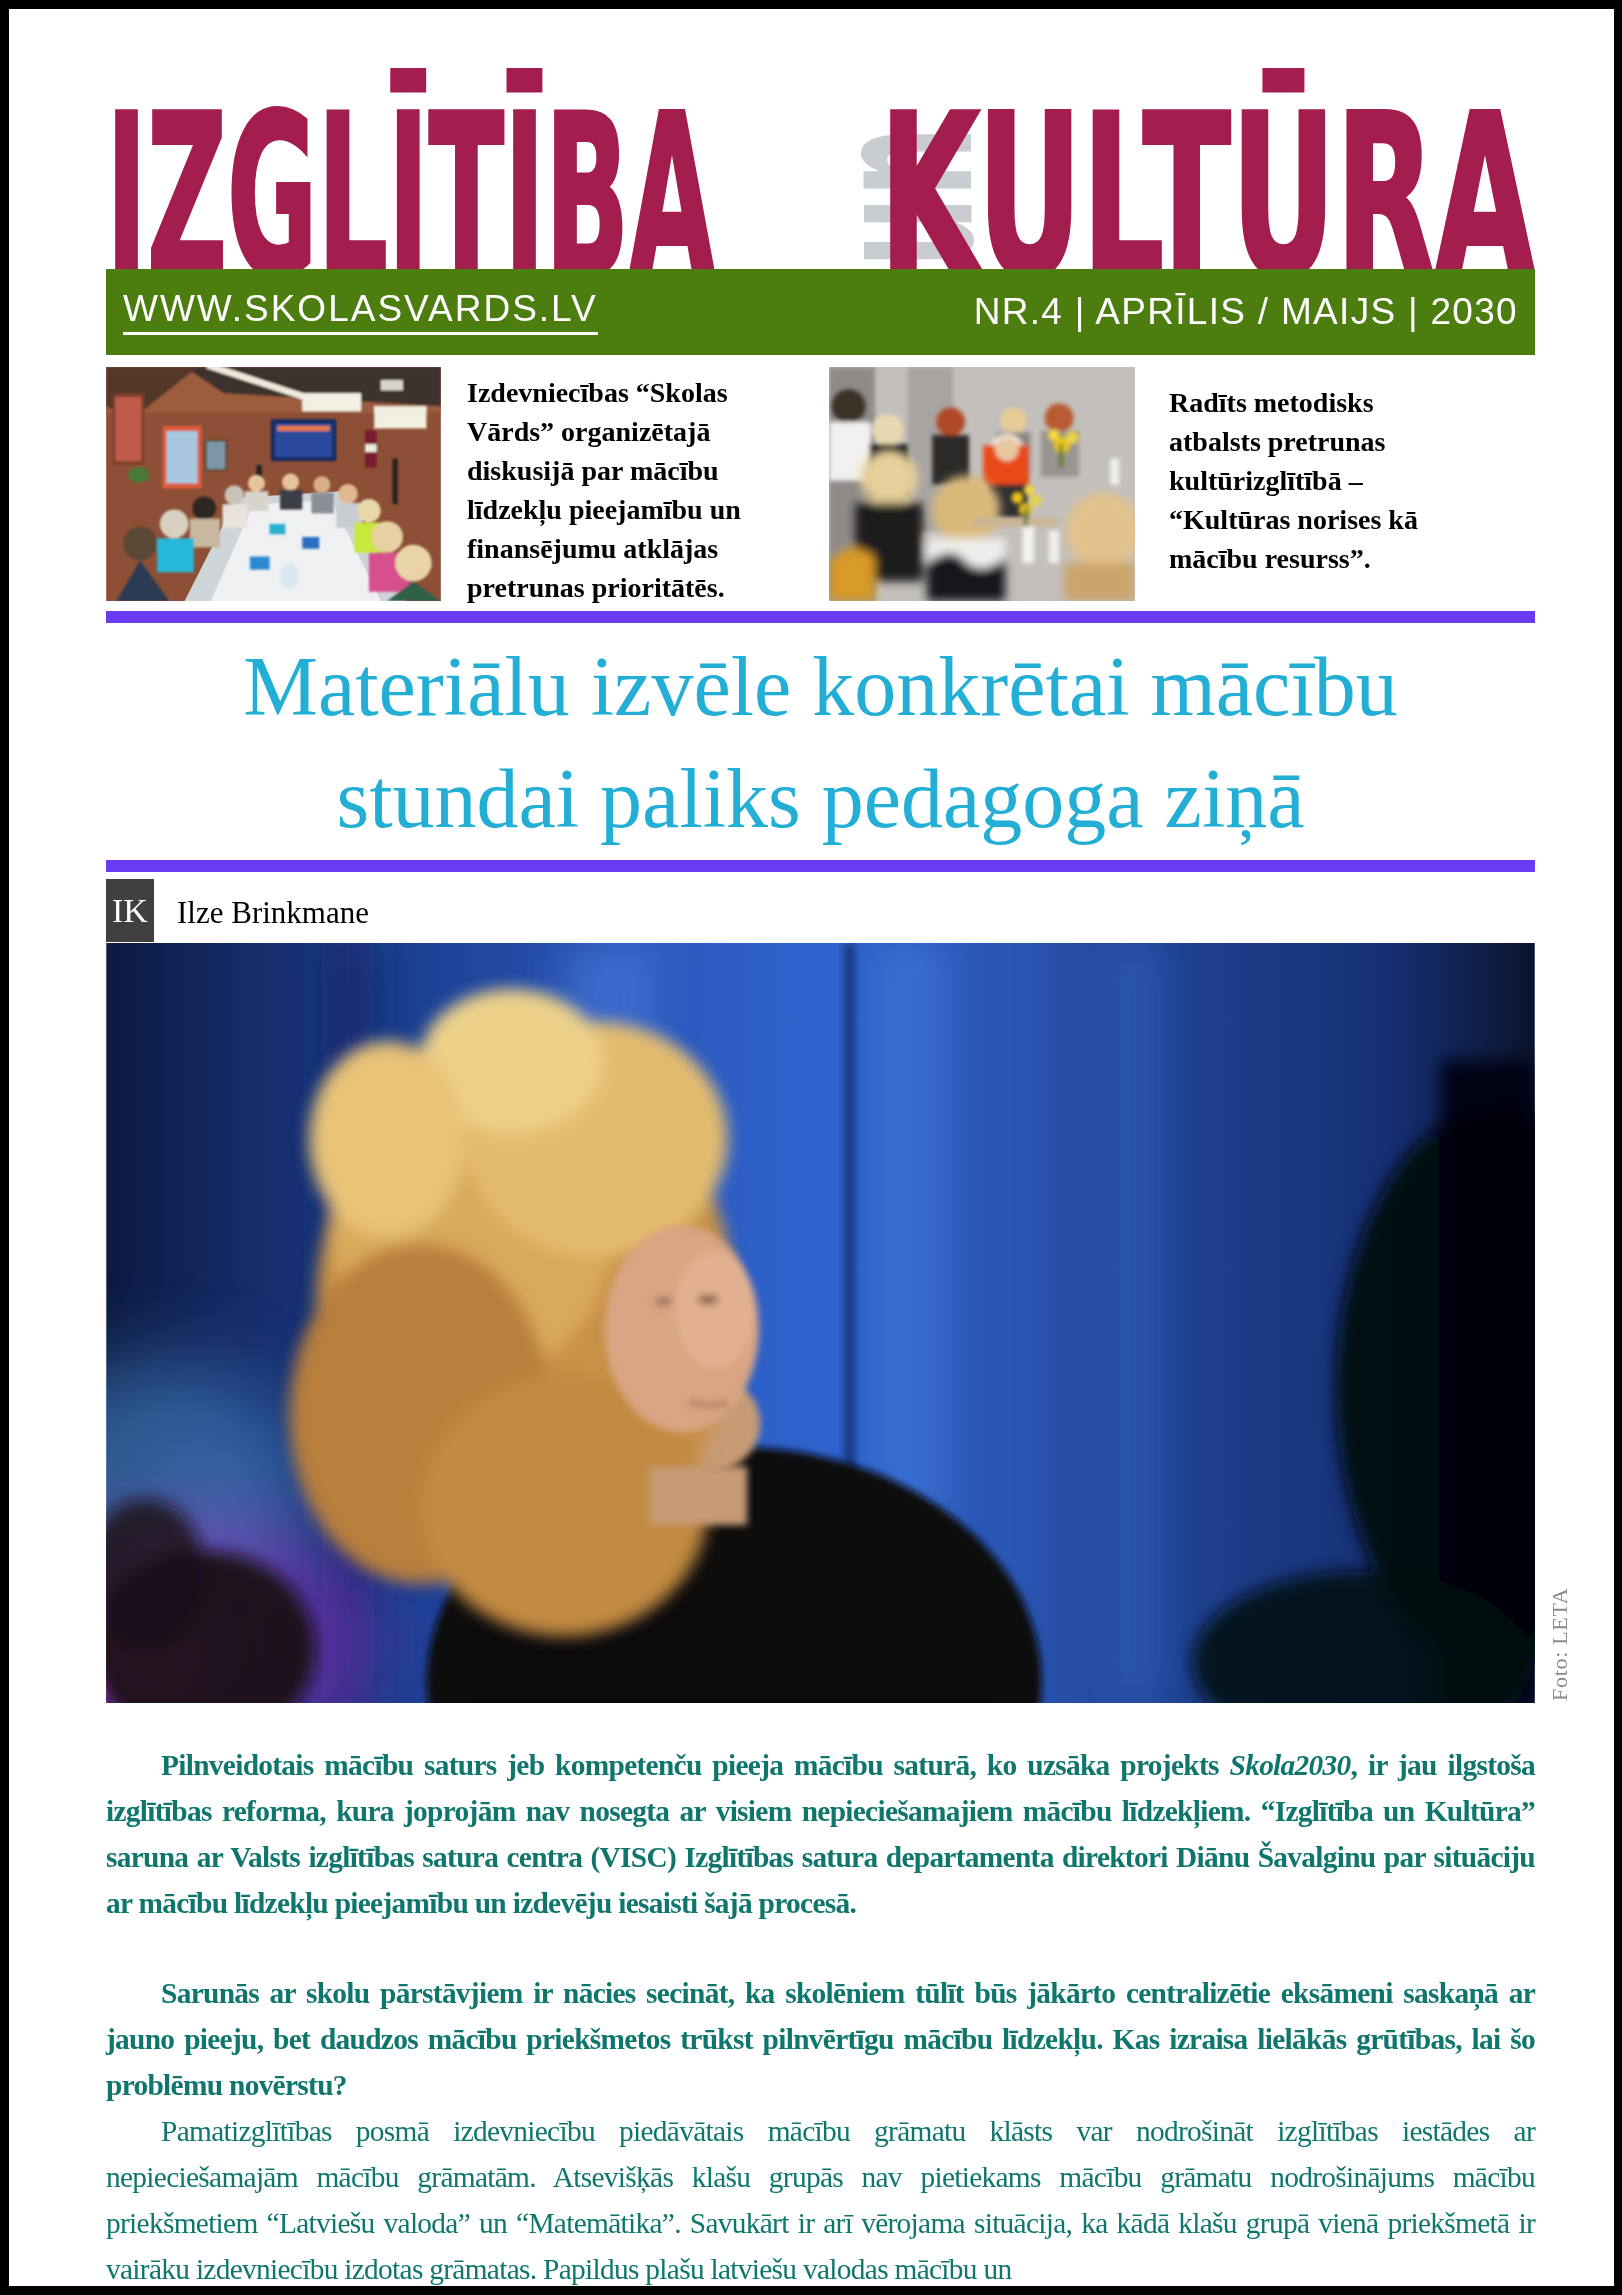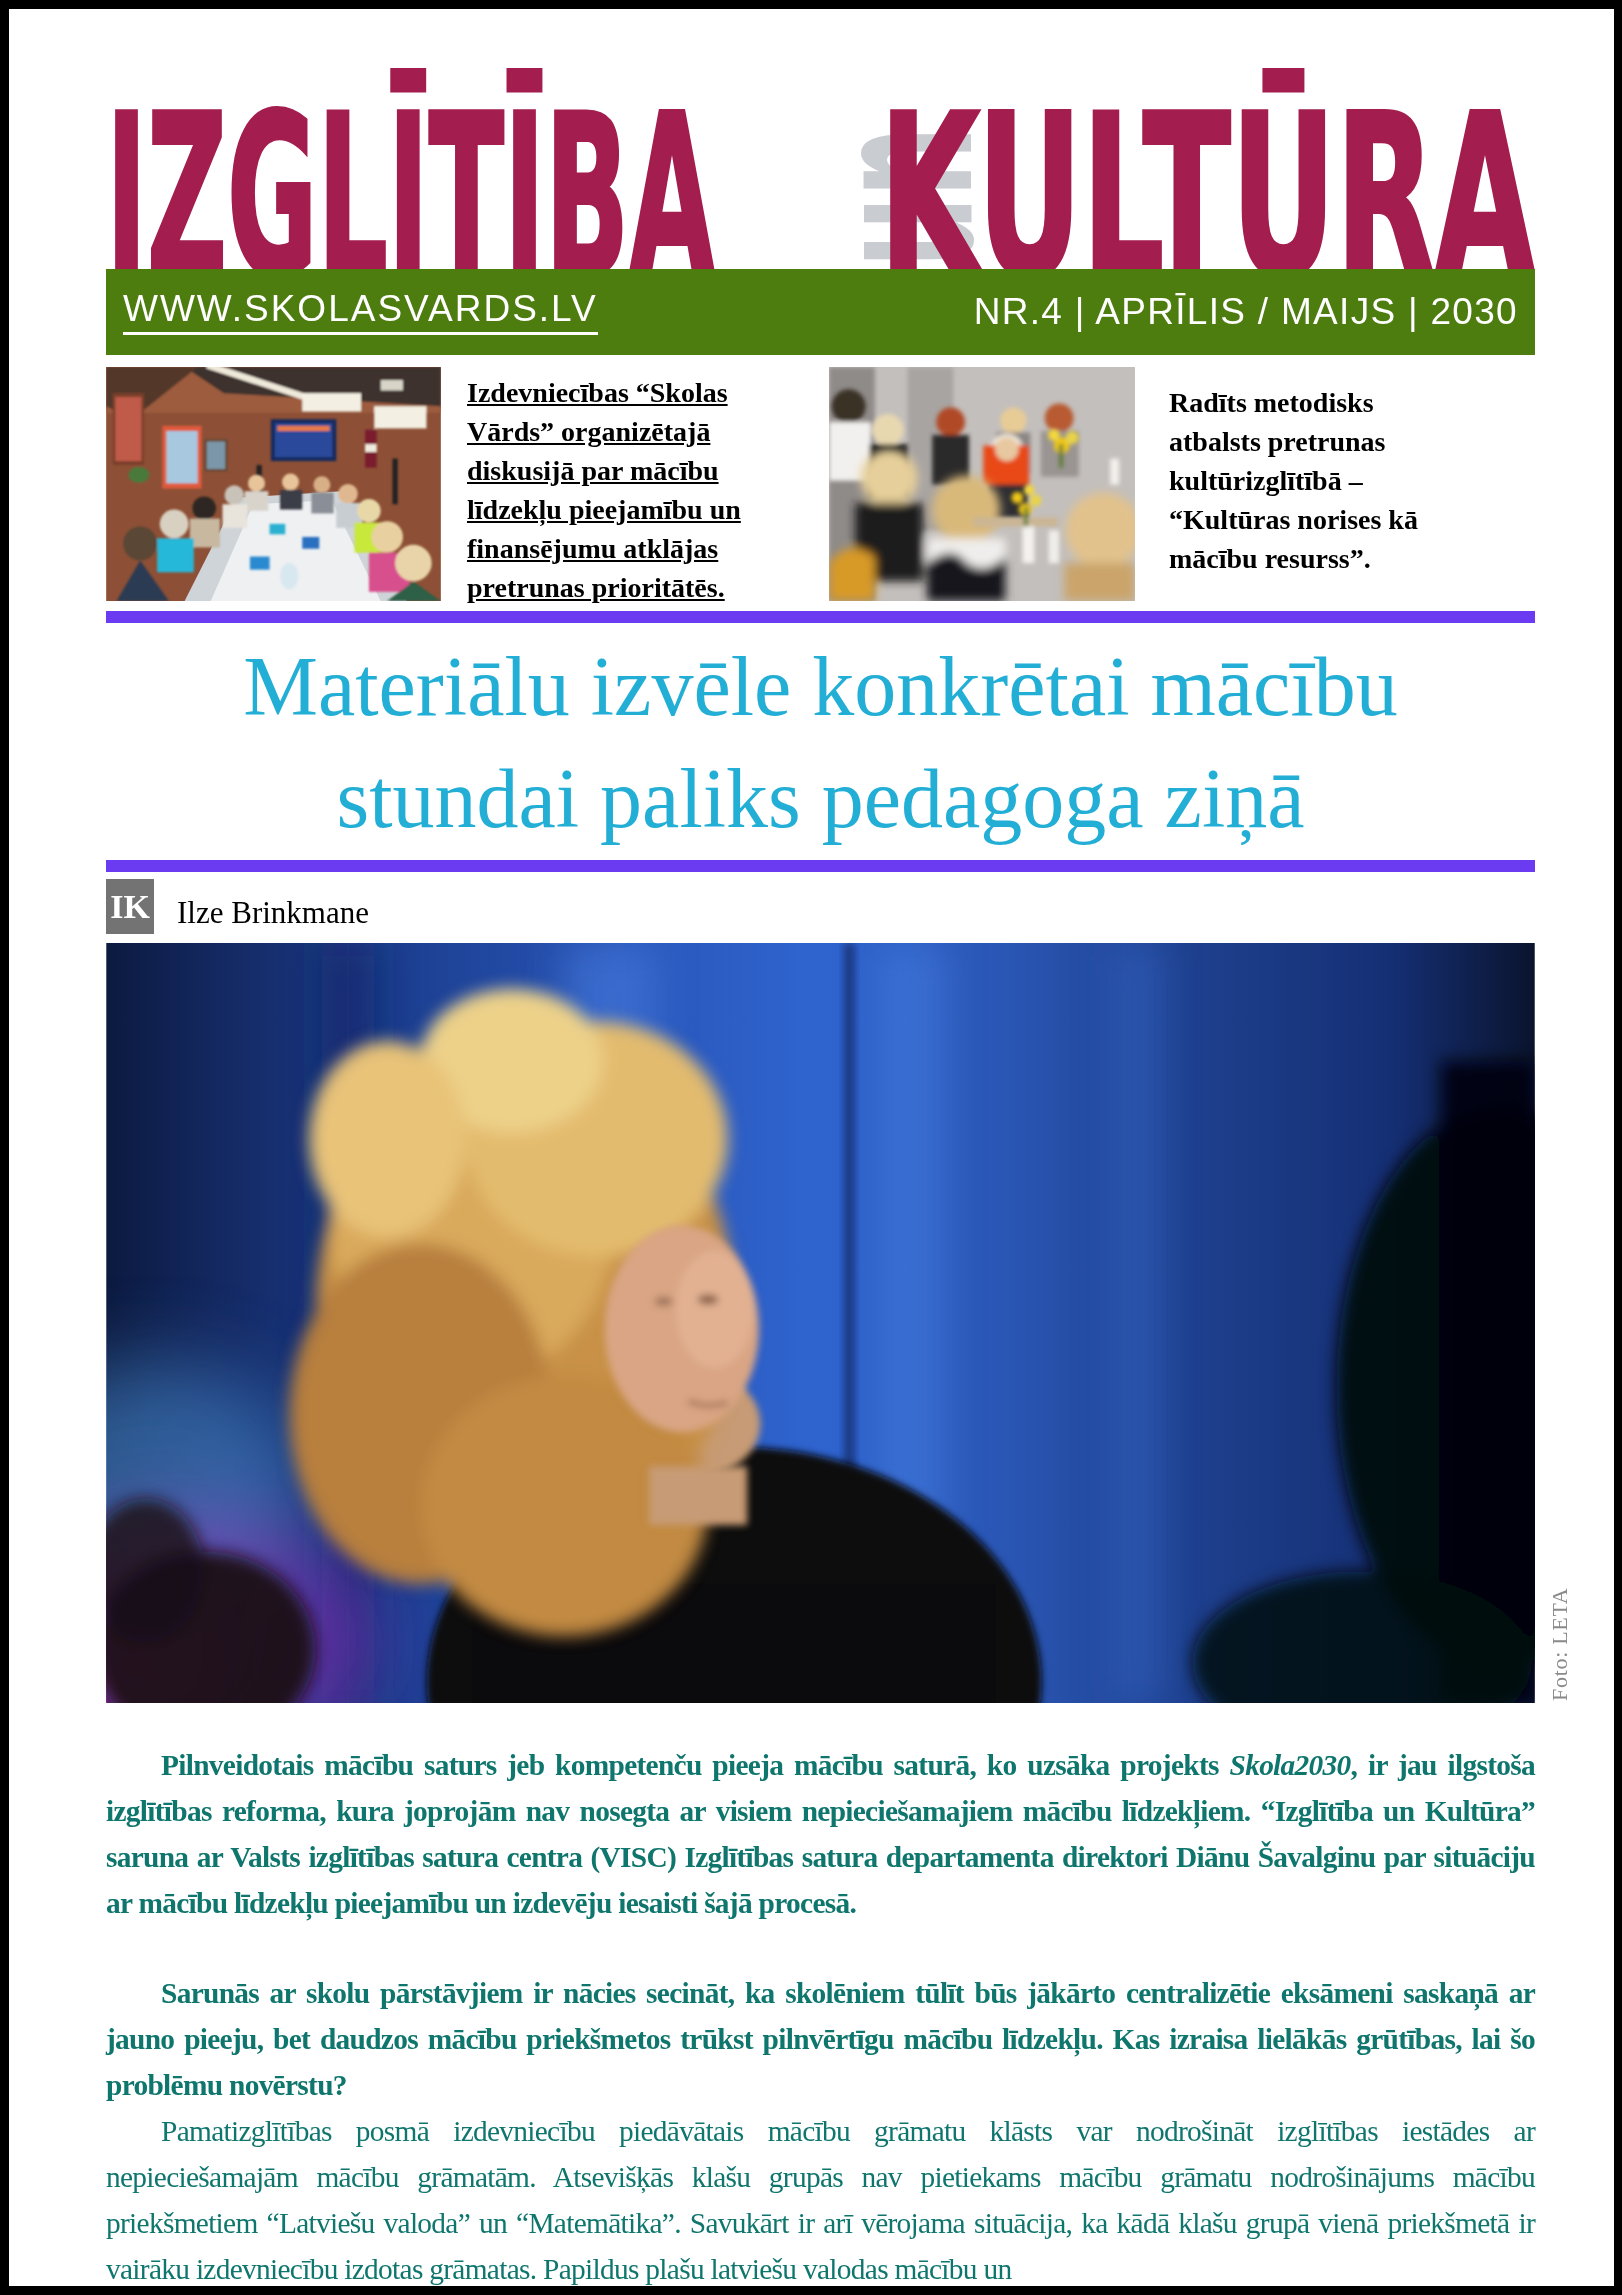--- a/index.html
+++ b/index.html
@@ -31,39 +31,39 @@
   
   .teaser-photo{position:absolute;top:358px;height:234px;overflow:hidden;}
   .teaser-photo svg{display:block;}
   .tp1{left:97px;width:335px;}
   .tp2{left:820px;width:306px;}
   .teaser-text{
     position:absolute;
     font-weight:bold;font-size:28px;line-height:39px;
     color:#000;white-space:pre-line;
   }
-  .tt1{left:458px;top:364px;width:327px;text-decoration:underline;}
+  .tt1{left:458px;top:364px;width:327px;}
   .tt2{left:1160px;top:374px;width:366px;}
   
   .divider{position:absolute;left:97px;width:1429px;height:11.8px;background:#6a3bf0;}
   .d1{top:602px;}
   .d2{top:851px;}
   
   .headline{
     position:absolute;left:97px;top:619px;width:1429px;height:229px;
     color:#23aed6;font-size:84px;line-height:112px;
     text-align:center;white-space:pre-line;
     display:flex;align-items:center;justify-content:center;
   }
   
   .ik-badge{
-    position:absolute;left:97px;top:870px;width:48px;height:55px;
-    background:#737373;color:#fff;
+    position:absolute;left:97px;top:870px;width:48px;height:63px;
+    background:#404040;color:#fff;
     display:flex;align-items:center;justify-content:center;
-    font-size:34px;font-weight:bold;
+    font-size:34px;font-weight:normal;
   }
   .byline{
     position:absolute;left:168px;top:874px;
     font-size:31px;color:#000;margin-top:12px;
   }
   
   .main-photo{position:absolute;left:97px;top:934px;width:1429px;height:760px;overflow:hidden;}
   .photo-credit{
     position:absolute;left:1538px;top:1692px;width:151px;
     transform:rotate(-90deg);transform-origin:0 0;

